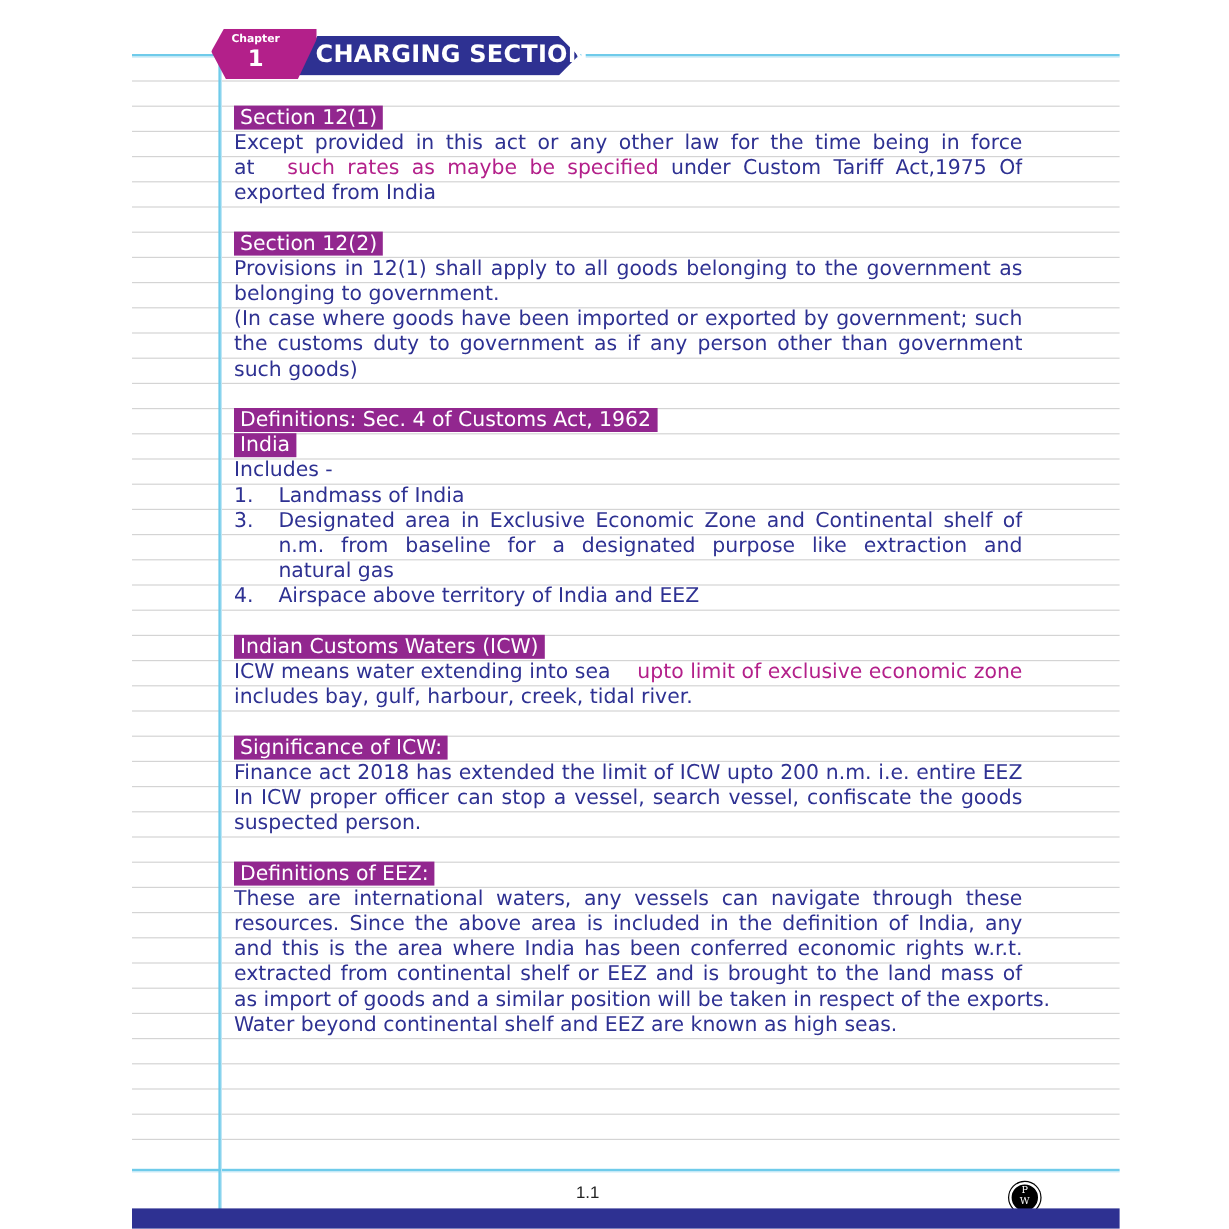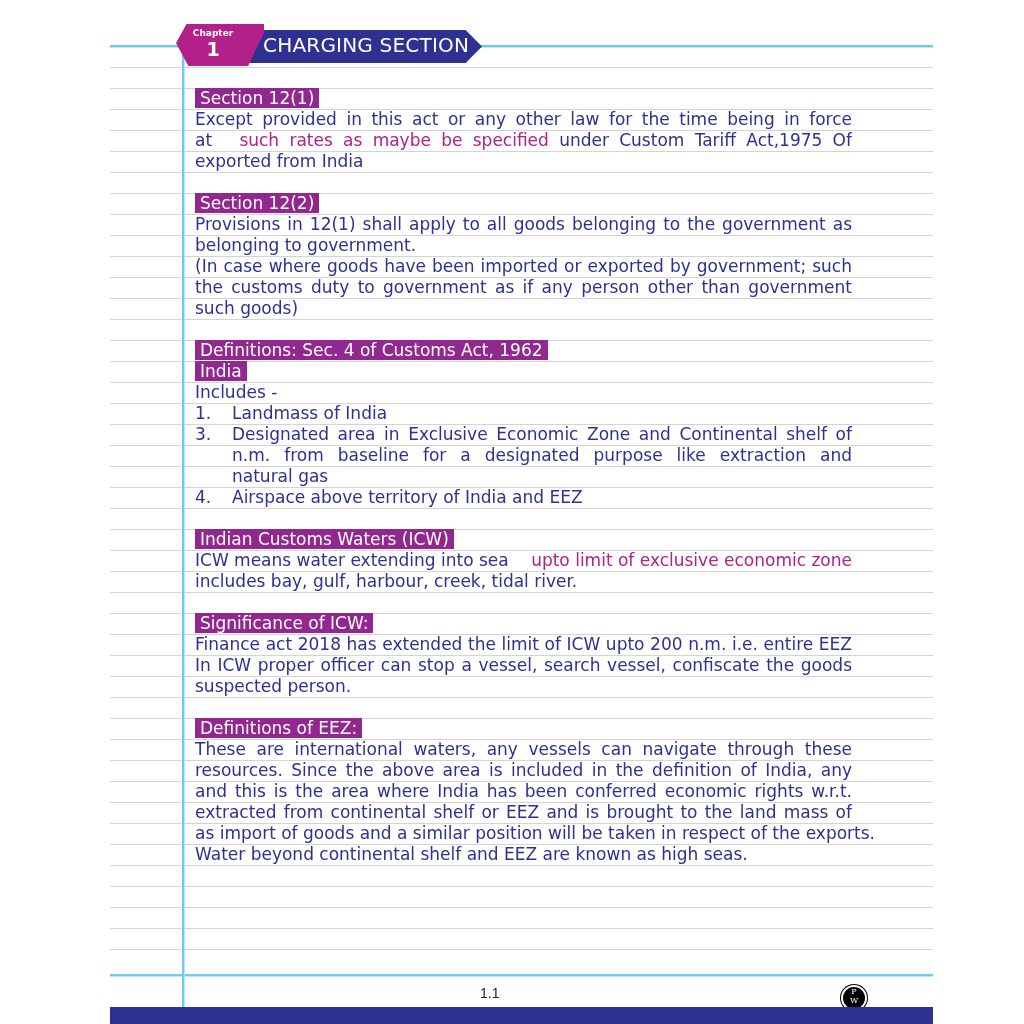--- a/index.html
+++ b/index.html
@@ -8,21 +8,21 @@
   .page { position:absolute; left:0; top:0; width:1024px; height:1024px; }
   .ruled { position:absolute; left:110px; width:823px; height:1px; background:#d4d4d4; }
   .blue-rule { position:absolute; left:110px; width:823px; height:3px; border-top:2px solid #6fcbea; border-bottom:1px solid #bfe6f5; box-sizing:border-box; }
   .margin-line { position:absolute; left:182px; top:46px; width:3px; height:962px; border-left:2px solid #6fcbea; border-right:1px solid #bfe6f5; box-sizing:border-box; }
   .chapter-badge { position:absolute; left:176px; top:24px; width:88px; height:42px; background:#b3208a;
      clip-path: polygon(12% 0, 100% 0, 100% 20%, 82% 100%, 14% 100%, 0 45%); color:#fff; text-align:center; }
   .chapter-label { position:absolute; left:0; width:74px; top:4px; font-size:9px; font-weight:bold; }
   .chapter-num { position:absolute; left:0; width:74px; top:14px; font-size:19px; font-weight:bold; }
   .title-banner { position:absolute; left:248px; top:30px; width:234px; height:33px; background:#2e3192;
      clip-path: polygon(7% 0, 93% 0, 100% 50%, 93% 100%, 0 100%, 0 100%); }
-  .title-text { position:absolute; left:263px; top:33px; color:#fff; font-size:20px; font-weight:normal; letter-spacing:0.2px; }
+  .title-text { position:absolute; left:263px; top:33px; color:#fff; font-size:20px; font-weight:bold; letter-spacing:0.2px; }
   .content { position:absolute; left:195px; top:88px; width:657px; }
   .line { height:21px; line-height:21px; font-size:17px; color:#2e3192; white-space:nowrap; }
   .justify { text-align:justify; text-align-last:justify; white-space:normal; overflow:hidden; }
   .hl { color:#b3208a;margin-left:17px; }
   .tag { display:inline-block; background:#92278f; color:#fff; padding:0 5px; height:20px; line-height:20px; margin-left:0; }
   .blank { height:21px; }
   .num { display:inline-block; width:37px; }
   .indent { padding-left:37px; }
   .page-num { position:absolute; left:480px; top:985px; width:42px; text-align:left; font-size:14px; color:#222; font-family:"Liberation Sans", sans-serif; }
   .logo { position:absolute; left:841px; top:985px; width:22px; height:22px; border-radius:50%; background:#000; border:2px solid #fff; box-shadow:0 0 0 1px #000; color:#fff; font-size:8px; font-family:"DejaVu Serif", serif; text-align:center; line-height:9px; }

